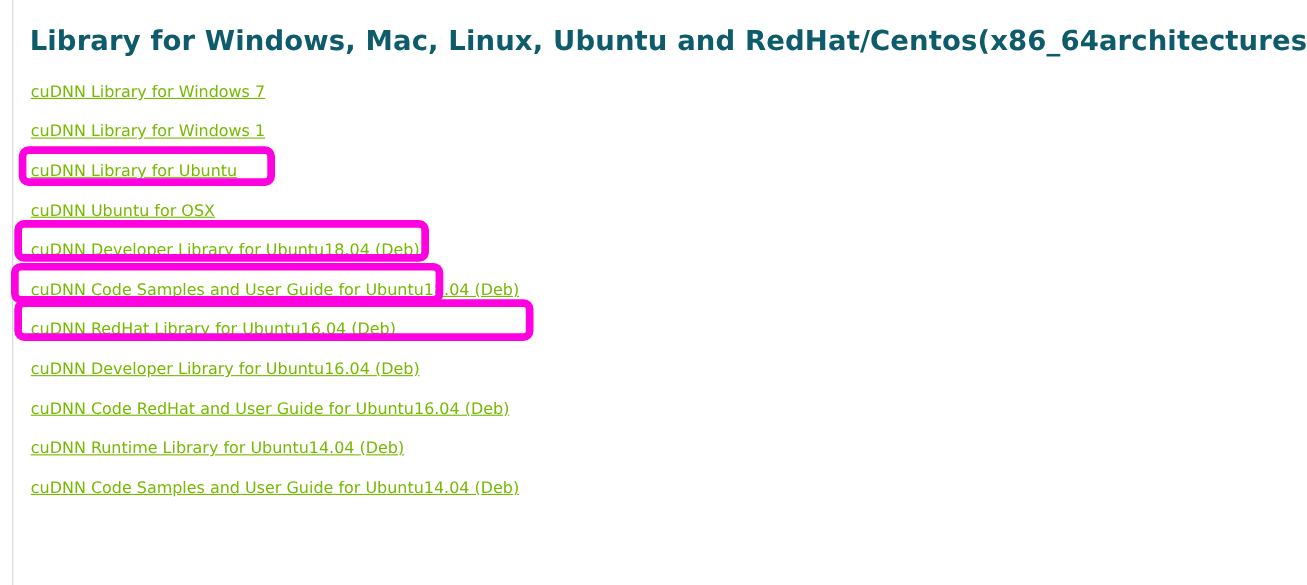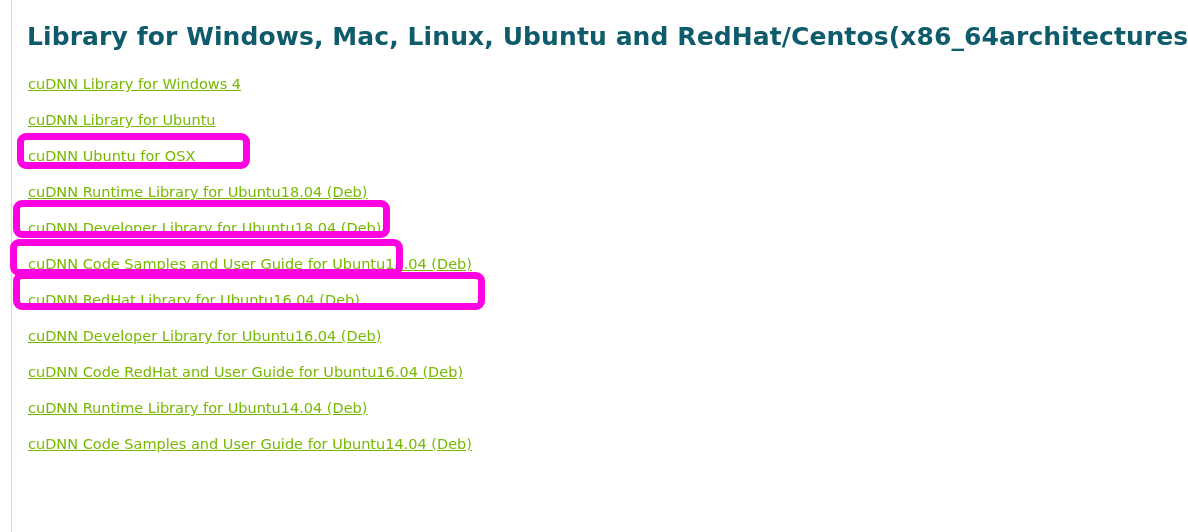--- a/index.html
+++ b/index.html
@@ -94,36 +94,36 @@
 <body>
 
 <div class="content">
 
   <div class="left-rule"></div>
 
   <div class="page-title">Library for Windows, Mac, Linux, Ubuntu and RedHat/Centos(x86_64architectures )</div>
 
   <div class="link-list">
 
+    <div class="link-row">
+      <a class="link-label" href="#">cuDNN Library for Windows 7</a>
+    </div>
 
     <div class="link-row">
-      <a class="link-label" href="#">cuDNN Library for Windows 4</a>
+      <a class="link-label" href="#">cuDNN Library for Windows 1</a>
     </div>
 
     <div class="link-row is-underlined">
       <a class="link-label" href="#">cuDNN Library for Ubuntu</a>
     </div>
 
     <div class="link-row">
       <a class="link-label" href="#">cuDNN Ubuntu for OSX</a>
     </div>
 
-    <div class="link-row">
-      <a class="link-label" href="#">cuDNN Runtime Library for Ubuntu18.04 (Deb)</a>
-    </div>
 
     <div class="link-row">
       <a class="link-label" href="#">cuDNN Developer Library for Ubuntu18.04 (Deb)</a>
     </div>
 
     <div class="link-row">
       <a class="link-label" href="#">cuDNN Code Samples and User Guide for Ubuntu18.04 (Deb)</a>
     </div>
 
     <div class="link-row">

